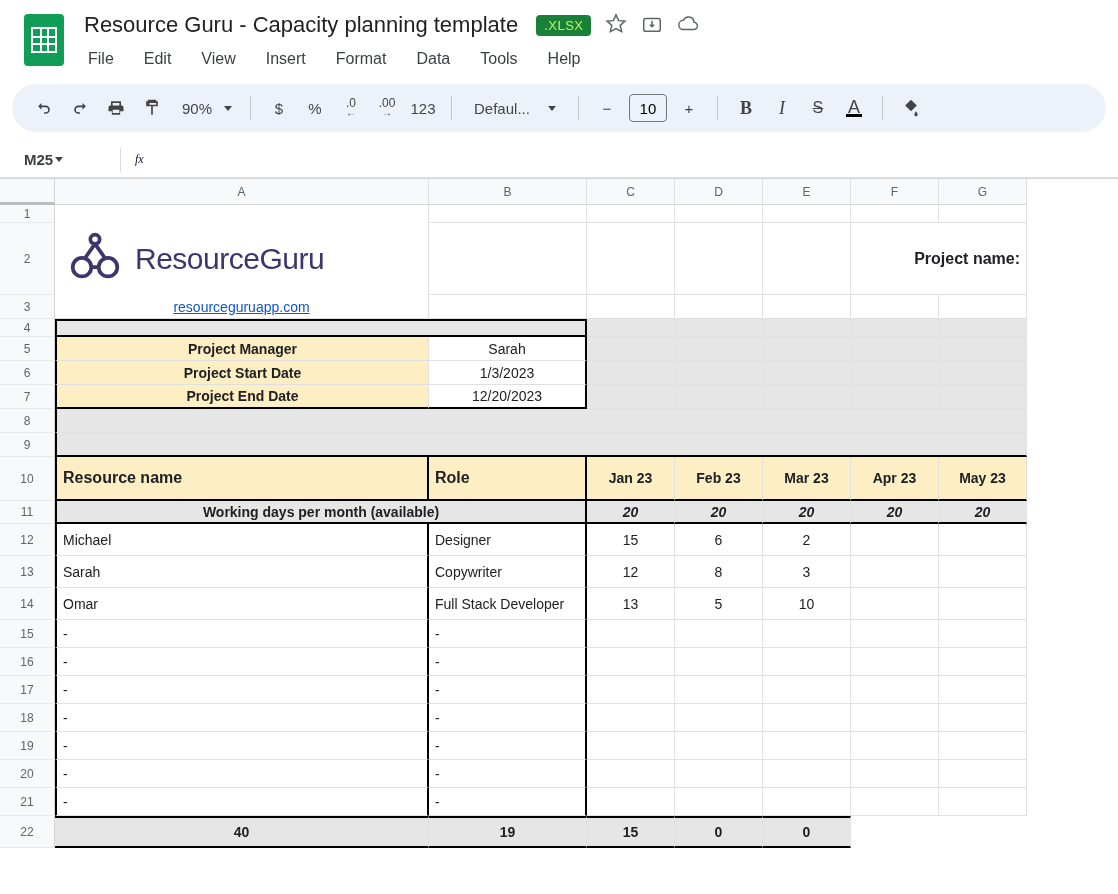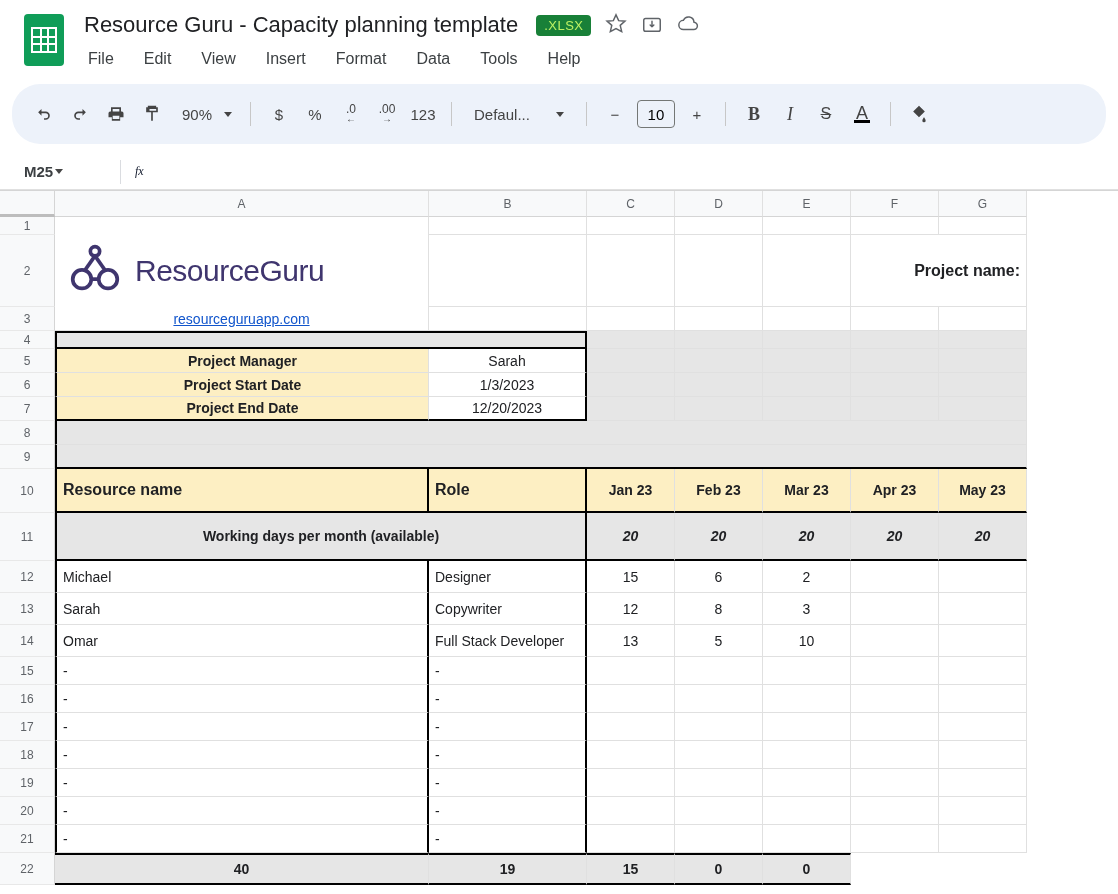--- a/index.html
+++ b/index.html
@@ -71,21 +71,21 @@
     padding: 4px 8px;
     border-radius: 4px;
     cursor: pointer;
   }
 
   
   .toolbar {
     margin: 8px 12px 0 12px;
     background: #edf2fa;
     border-radius: 28px;
-    height: 60px;
+    height: 48px;
     display: flex;
     align-items: center;
     padding: 11px 16px;
     gap: 4px;
     color: #444;
     font-size: 15px;
     overflow: hidden;
   }
   .tb-btn {
     min-width: 32px; height: 32px;
@@ -93,21 +93,21 @@
     border-radius: 4px;
     cursor: pointer;
   }
   .tb-btn svg { width: 20px; height: 20px; fill: #444; }
   .tb-sep {
     width: 1px; height: 24px; background: #c7c7c7; margin: 0 8px;
   }
   .tb-text { padding: 0 4px; }
   .tb-zoom { display: flex; align-items: center; gap: 6px; padding: 0 6px; }
   .tb-font {
-    display: flex; align-items: center; gap: 24px;
+    display: flex; align-items: center; gap: 16px;
     padding: 0 10px;
     text-align: right;
   }
   .tb-size {
     display: flex; align-items: center; gap: 6px;
   }
   .size-input {
     width: 38px; height: 28px;
     border: 1px solid #747775;
     border-radius: 4px;
@@ -219,21 +219,21 @@
   }
   .logo-mark svg { width: 60px; height: 52px; }
   .logo-text { letter-spacing: -0.5px; }
 
   .link-cell a { color: #1155cc; text-decoration: underline; font-size: 14px; }
 
   
   .h-small { height: 18px; }
   .h-med { height: 24px; }
   .h-hdr { height: 44px; }
-  .h-sub { height: 48px; }
+  .h-sub { height: 23px; }
   .h-body { height: 32px; }
   .h-body2 { height: 28px; }
   .h-sum { height: 32px; }
   .h-logo { height: 72px; }
 
   .fw700 { font-weight: 700; }
   .fs16 { font-size: 16px; }
   .italic-cell { font-style: italic; }
 </style>
 </head>

